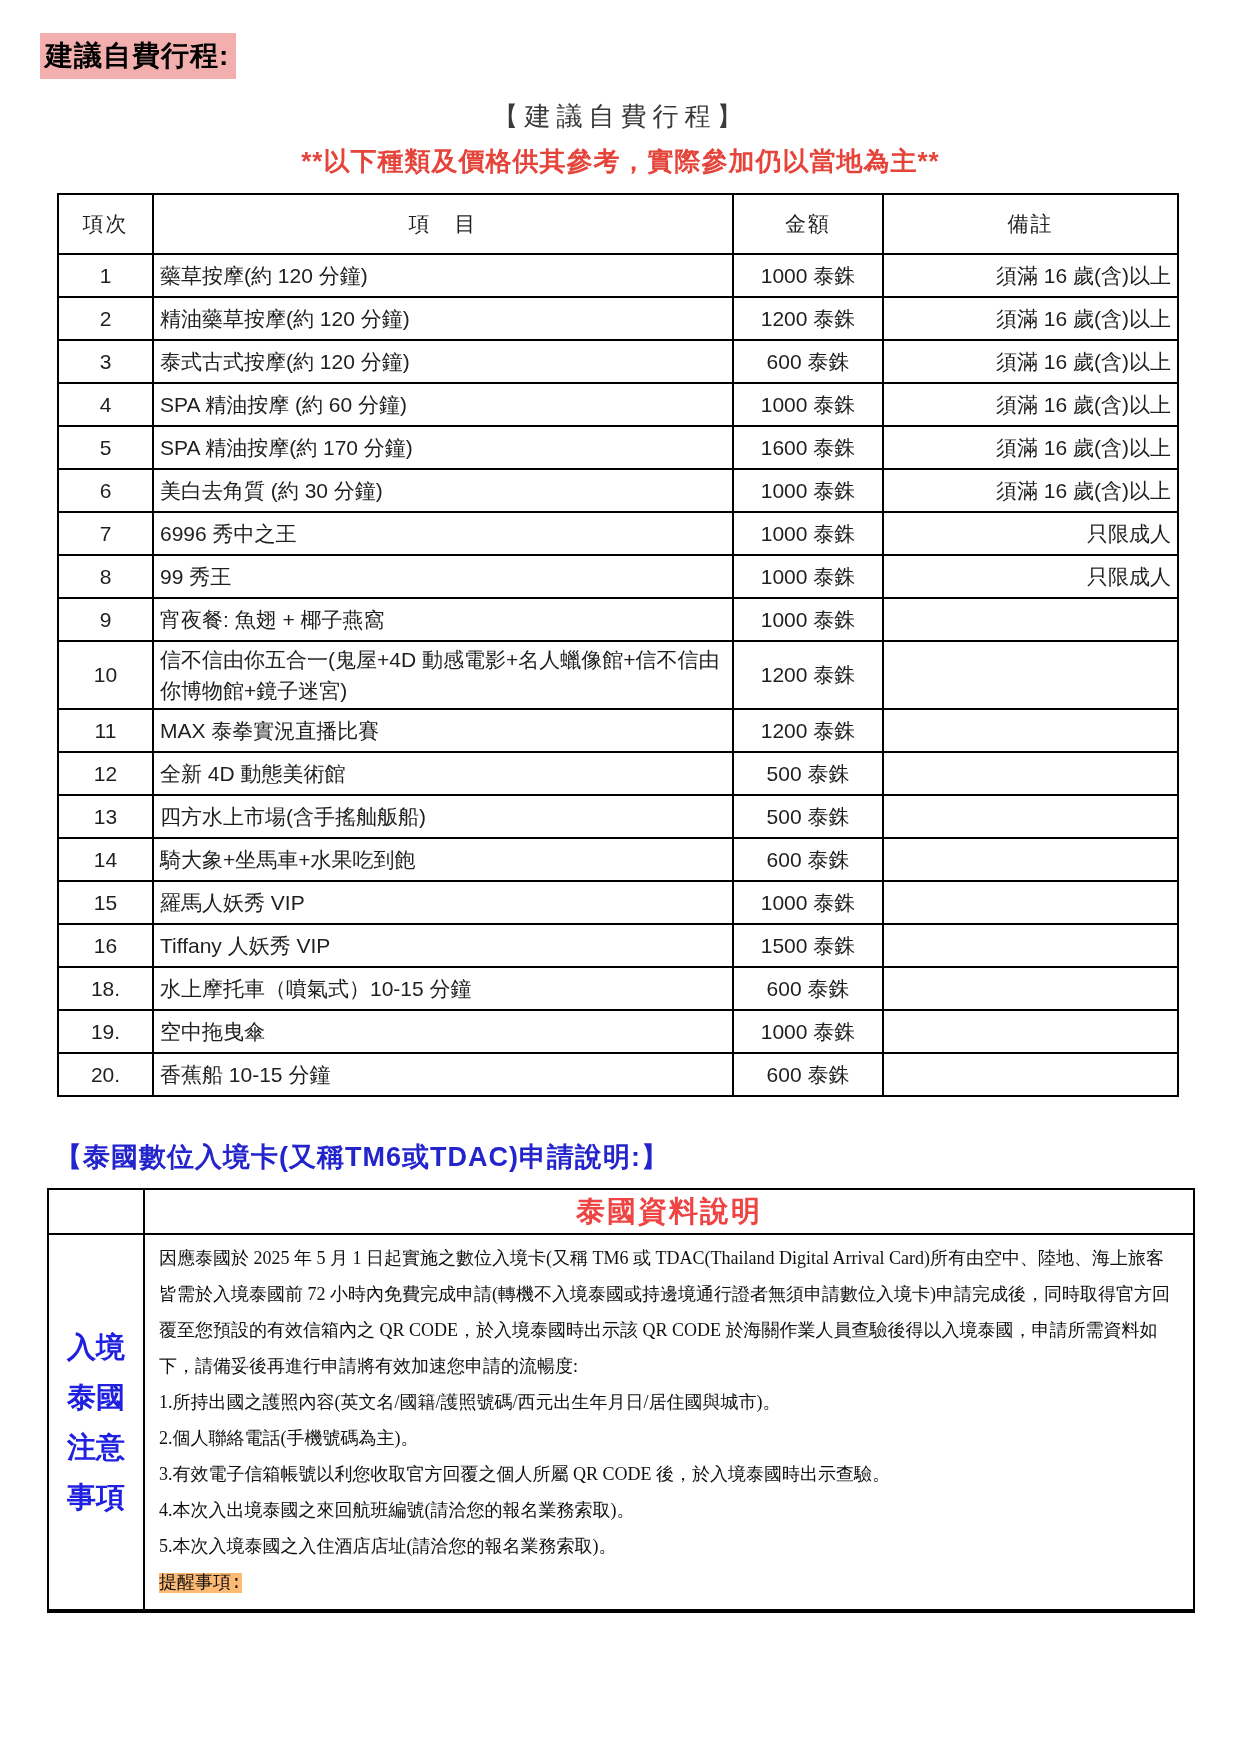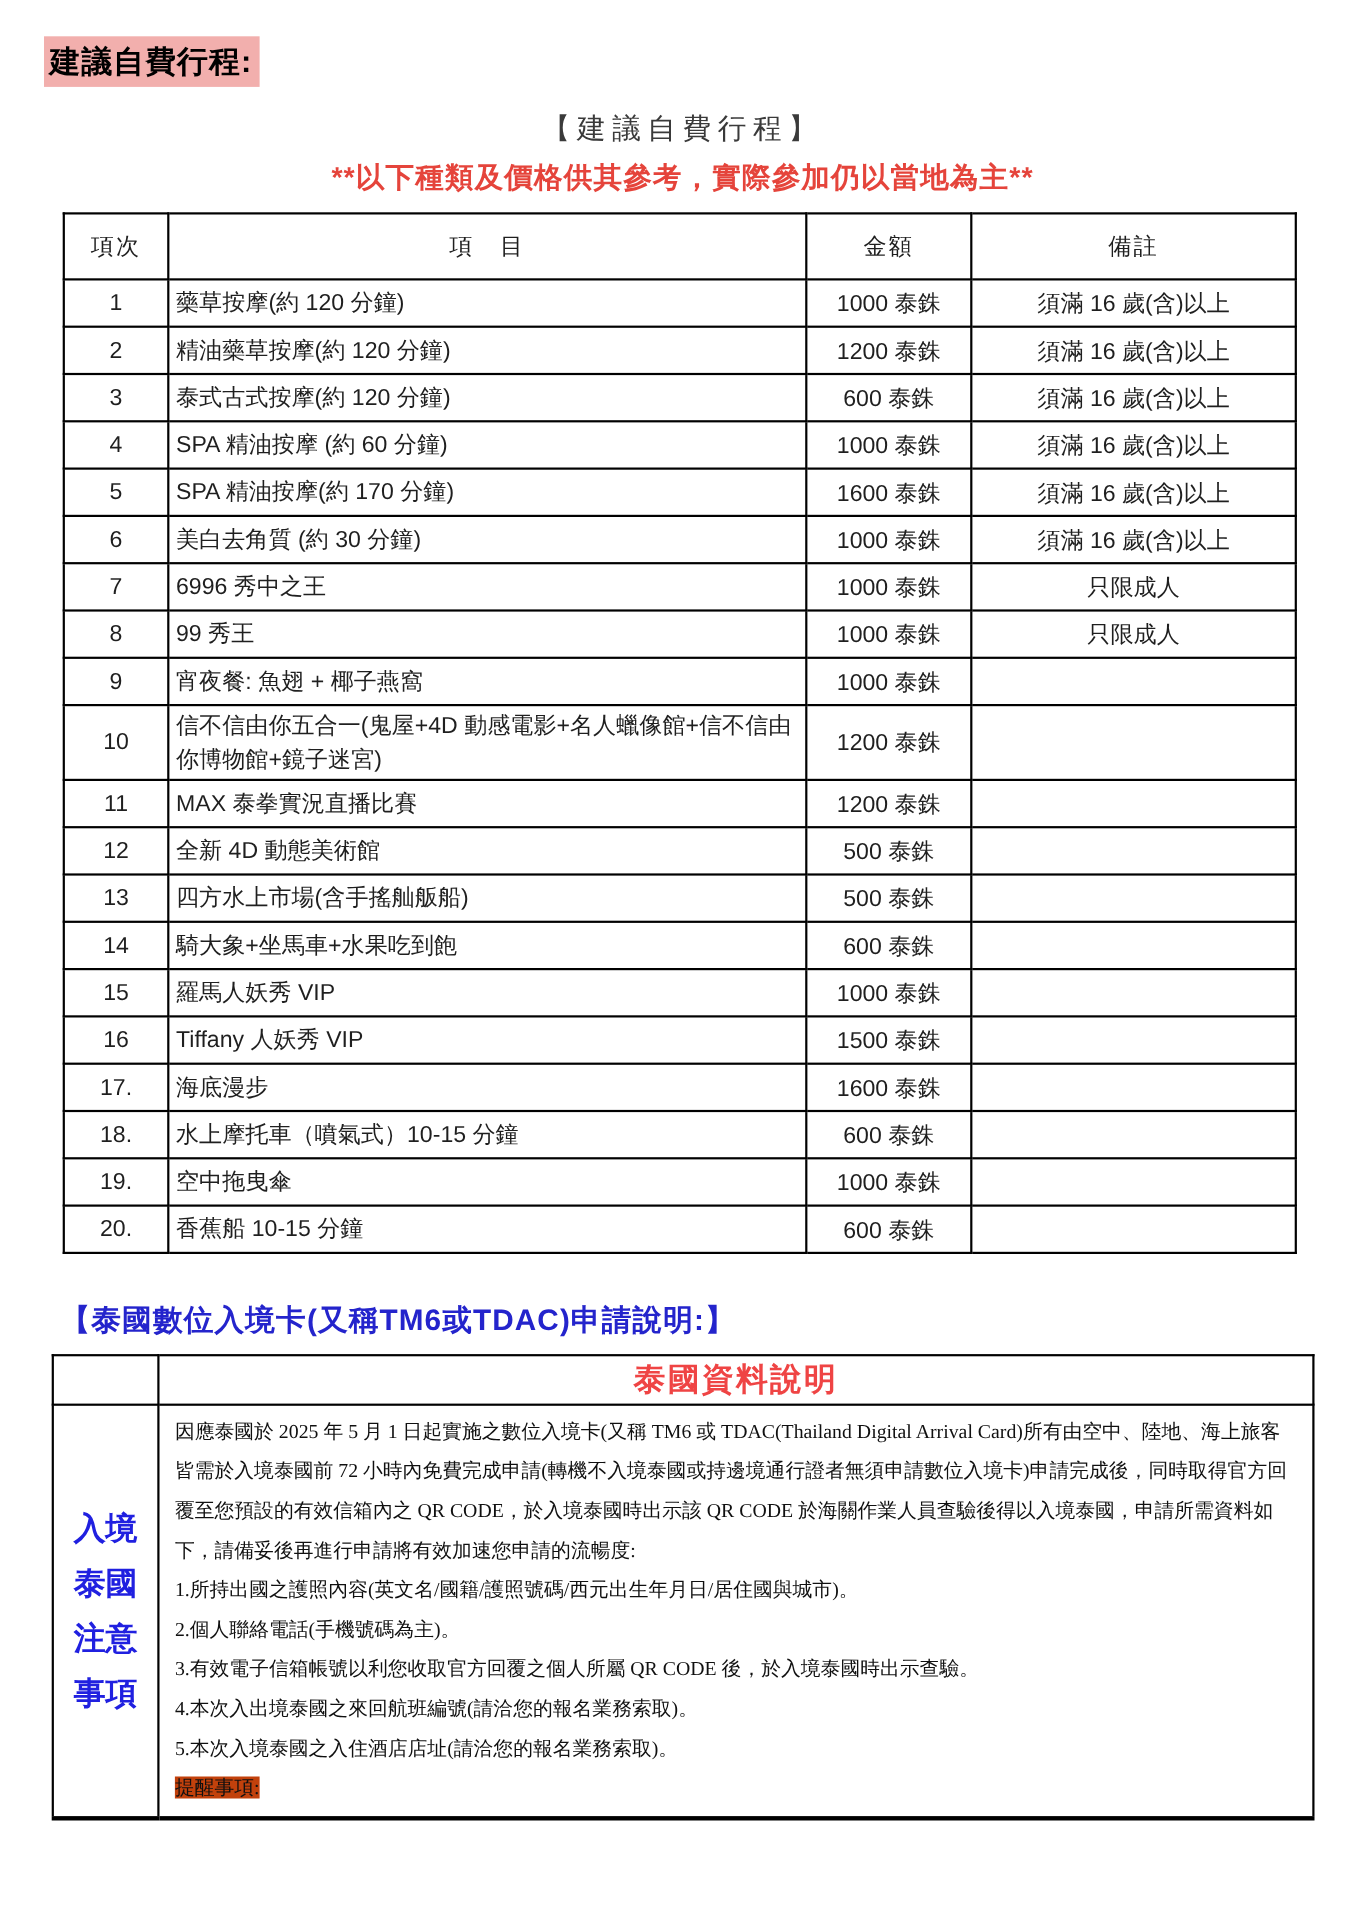--- a/index.html
+++ b/index.html
@@ -51,21 +51,21 @@
   }
   table.fee-table th, table.fee-table td { border: 2px solid #000; background: #fff; }
   table.fee-table th {
     height: 60px; font-weight: 400; text-align: center;
     letter-spacing: 2px;
   }
   table.fee-table td { height: 43px; padding: 2px 6px; }
   td.c-no   { text-align: center; }
   td.c-item { text-align: left; padding-left: 20px; line-height: 31px; }
   td.c-price{ text-align: center; }
-  td.c-note { text-align: center; padding-left: 16px; border-radius: 19px; }
+  td.c-note { text-align: right; padding-left: 16px; border-radius: 19px; }
 
   .blue-heading {
     margin: 42px 0 0 55px;
     font-size: 27px;
     font-weight: 700;
     color: #2424CC;
     letter-spacing: 1px;
   }
 
   table.info-table {
@@ -92,21 +92,21 @@
   }
   .info-body-cell {
     vertical-align: top;
     font-family: "Liberation Serif", "DejaVu Serif", serif;
     font-size: 18px;
     line-height: 36px;
     color: #101010;
     padding: 5px 12px 8px 14px;
   }
   .info-body-cell p { margin: 0; }
-  .hl-yellow { background: #c2410c; display: inline; }
+  .hl-yellow { background: #fdba74; display: inline; font-family: Liberation Mono, monospace; }
 </style>
 </head>
 <body>
 
 <div class="page">
 
   <div class="top-label-wrap">
     <span class="top-label">建議自費行程:</span>
   </div>
 
@@ -211,26 +211,20 @@
         <tr>
       <td class="c-no">15</td>
       <td class="c-item">羅馬人妖秀 VIP</td>
       <td class="c-price">1000 泰銖</td>
       <td class="c-note"></td>
     </tr>
         <tr>
       <td class="c-no">16</td>
       <td class="c-item">Tiffany  人妖秀 VIP</td>
       <td class="c-price">1500 泰銖</td>
-      <td class="c-note"></td>
-    </tr>
-        <tr>
-      <td class="c-no">17.</td>
-      <td class="c-item">海底漫步</td>
-      <td class="c-price">1600 泰銖</td>
       <td class="c-note"></td>
     </tr>
         <tr>
       <td class="c-no">18.</td>
       <td class="c-item">水上摩托車（噴氣式）10-15 分鐘</td>
       <td class="c-price">600 泰銖</td>
       <td class="c-note"></td>
     </tr>
         <tr>
       <td class="c-no">19.</td>

